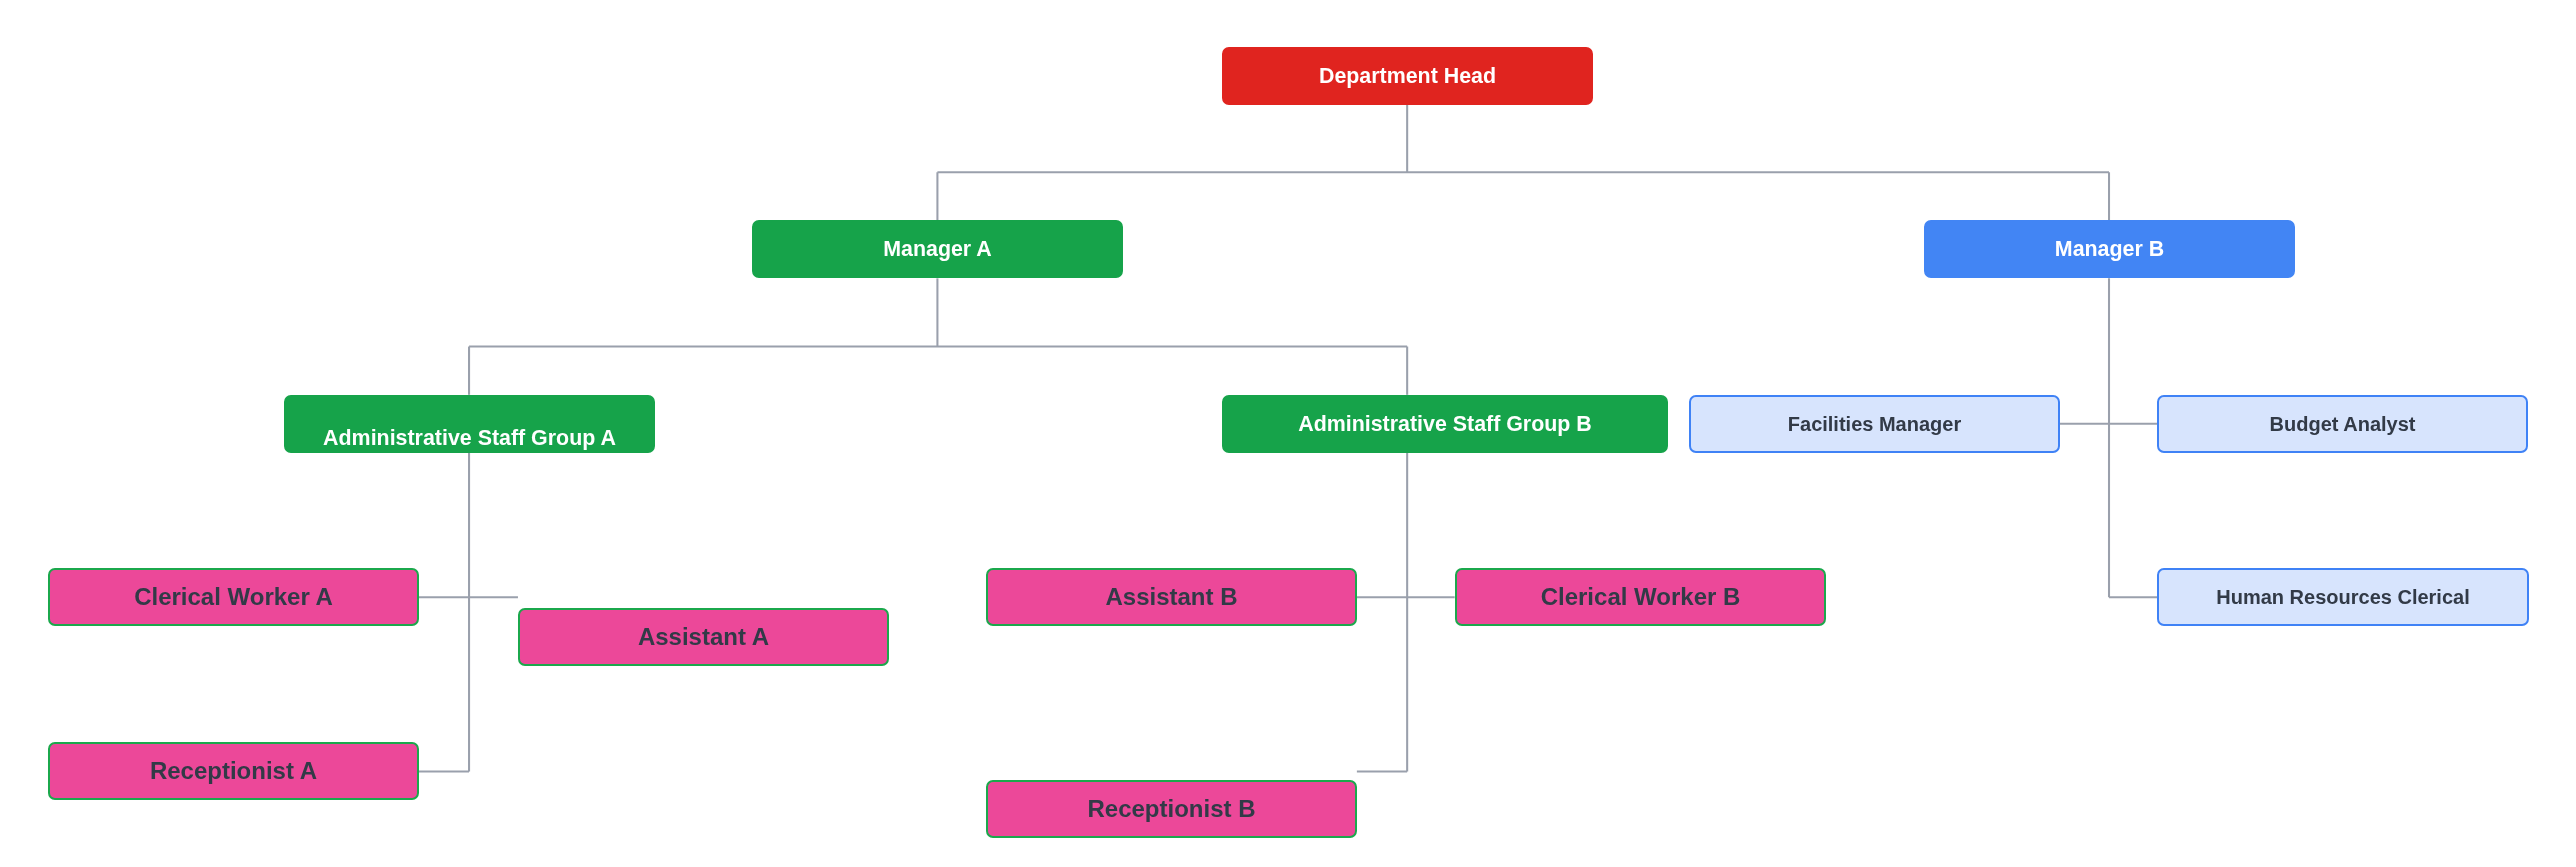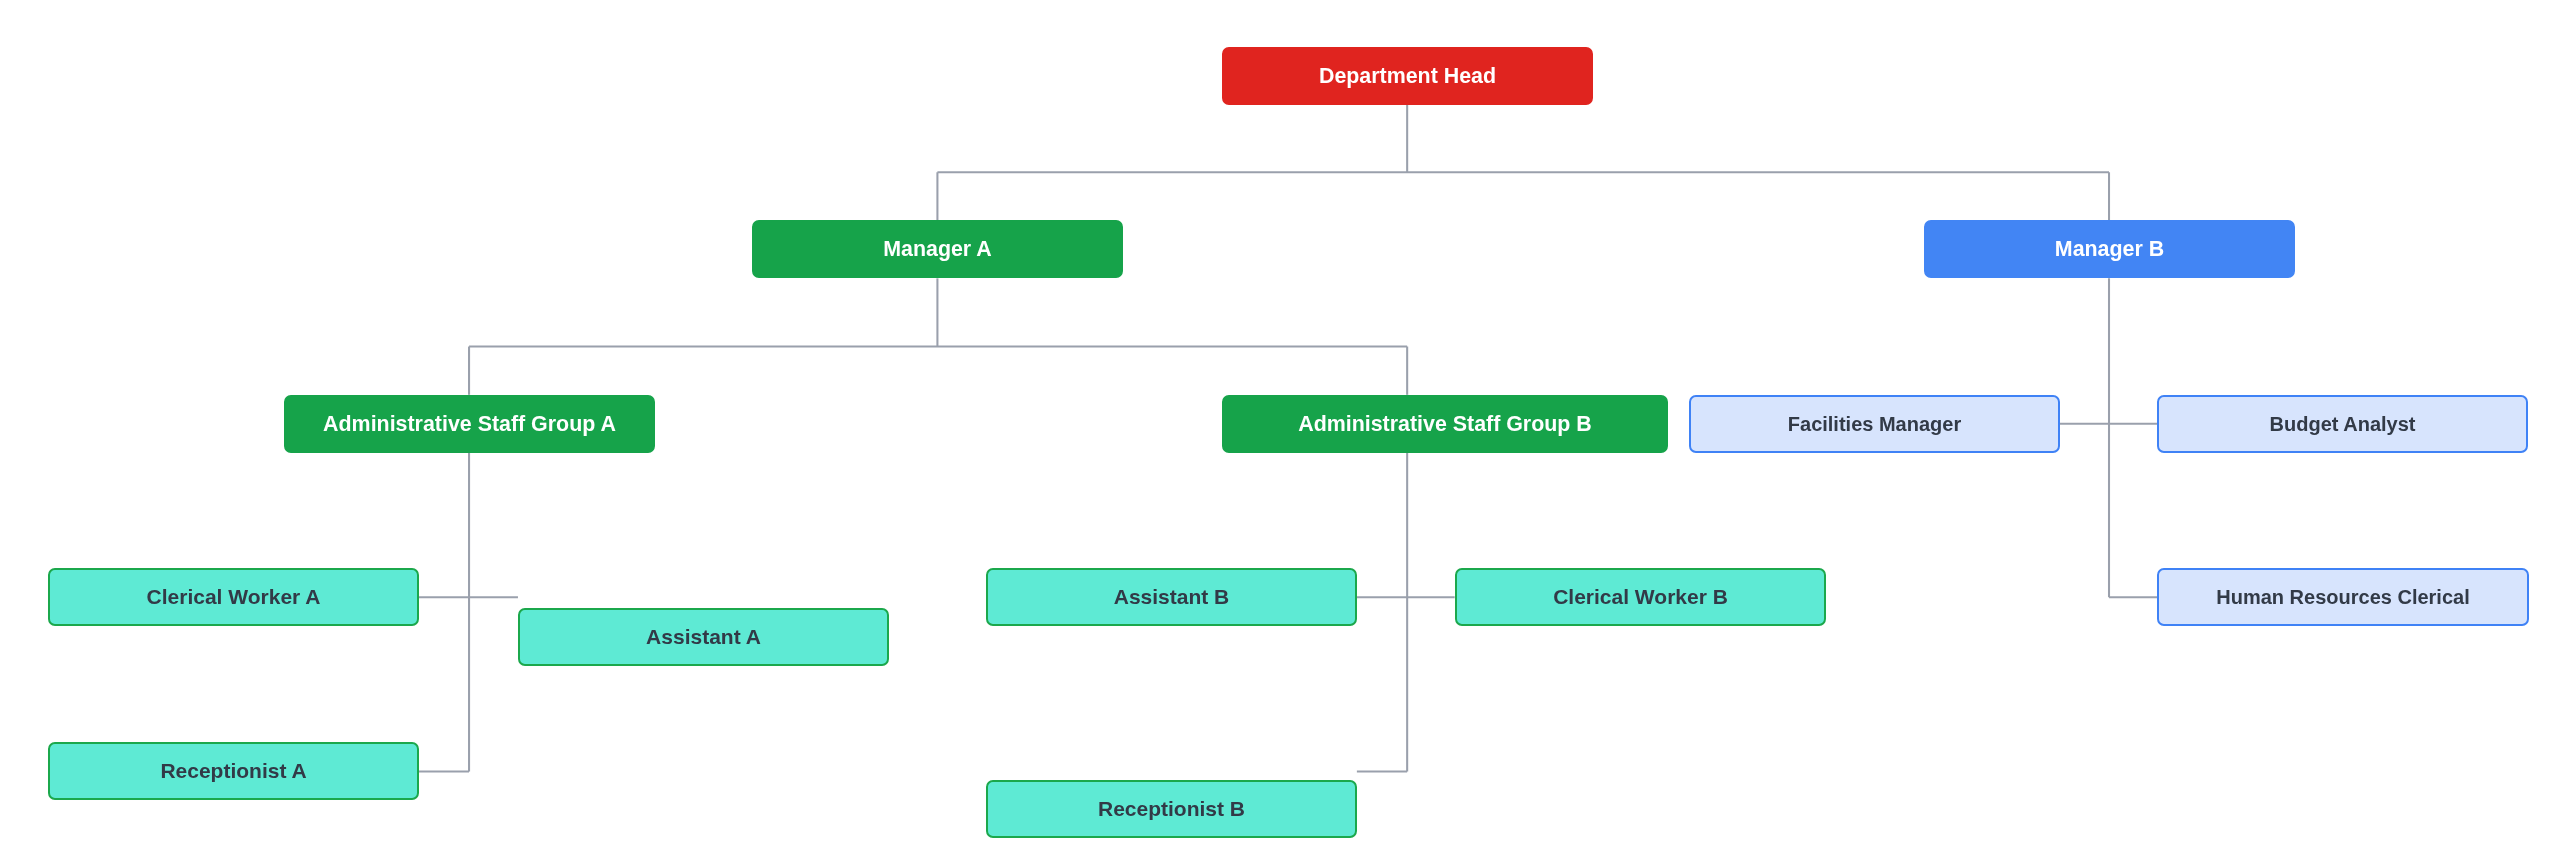--- a/index.html
+++ b/index.html
@@ -57,24 +57,24 @@
     font-weight: bold;
   }
   .node-blue-solid {
     background: #4285f4;
     border: 2.1px solid #4285f4;
     color: #ffffff;
     font-size: 21.4px;
     font-weight: bold;
   }
   .node-green-light {
-    background: #5eead4;
+    background: #ec4899;
     border: 2.1px solid #1ba84c;
     color: #323a47;
-    font-size: 21px;
+    font-size: 24px;
     font-weight: bold;
   }
   .node-blue-light {
     background: #d7e4fd;
     border: 2.1px solid #3f82f6;
     color: #323a47;
     font-size: 20px;
     font-weight: bold;
   }
 </style>
@@ -109,21 +109,21 @@
   <div id="node-layer">
       <div class="node node-root" style="left: 1222px; top: 47px; width: 371px; height: 58px;">
         <span class="node-label">Department Head</span>
       </div>
       <div class="node node-green-solid" style="left: 752px; top: 220px; width: 371px; height: 58px;">
         <span class="node-label">Manager A</span>
       </div>
       <div class="node node-blue-solid" style="left: 1924px; top: 220px; width: 371px; height: 58px;">
         <span class="node-label">Manager B</span>
       </div>
-      <div class="node node-green-solid" style="left: 284px; top: 395px; width: 371px; height: 58px;">
+      <div class="node node-green-solid" style="left: 284px; top: 395px; width: 371px; height: 58px; align-items: flex-end;">
         <span class="node-label">Administrative Staff Group A</span>
       </div>
       <div class="node node-green-solid" style="left: 1222px; top: 395px; width: 446px; height: 58px;">
         <span class="node-label">Administrative Staff Group B</span>
       </div>
       <div class="node node-blue-light" style="left: 1689px; top: 395px; width: 371px; height: 58px;">
         <span class="node-label">Facilities Manager</span>
       </div>
       <div class="node node-blue-light" style="left: 2157px; top: 395px; width: 371px; height: 58px;">
         <span class="node-label">Budget Analyst</span>

